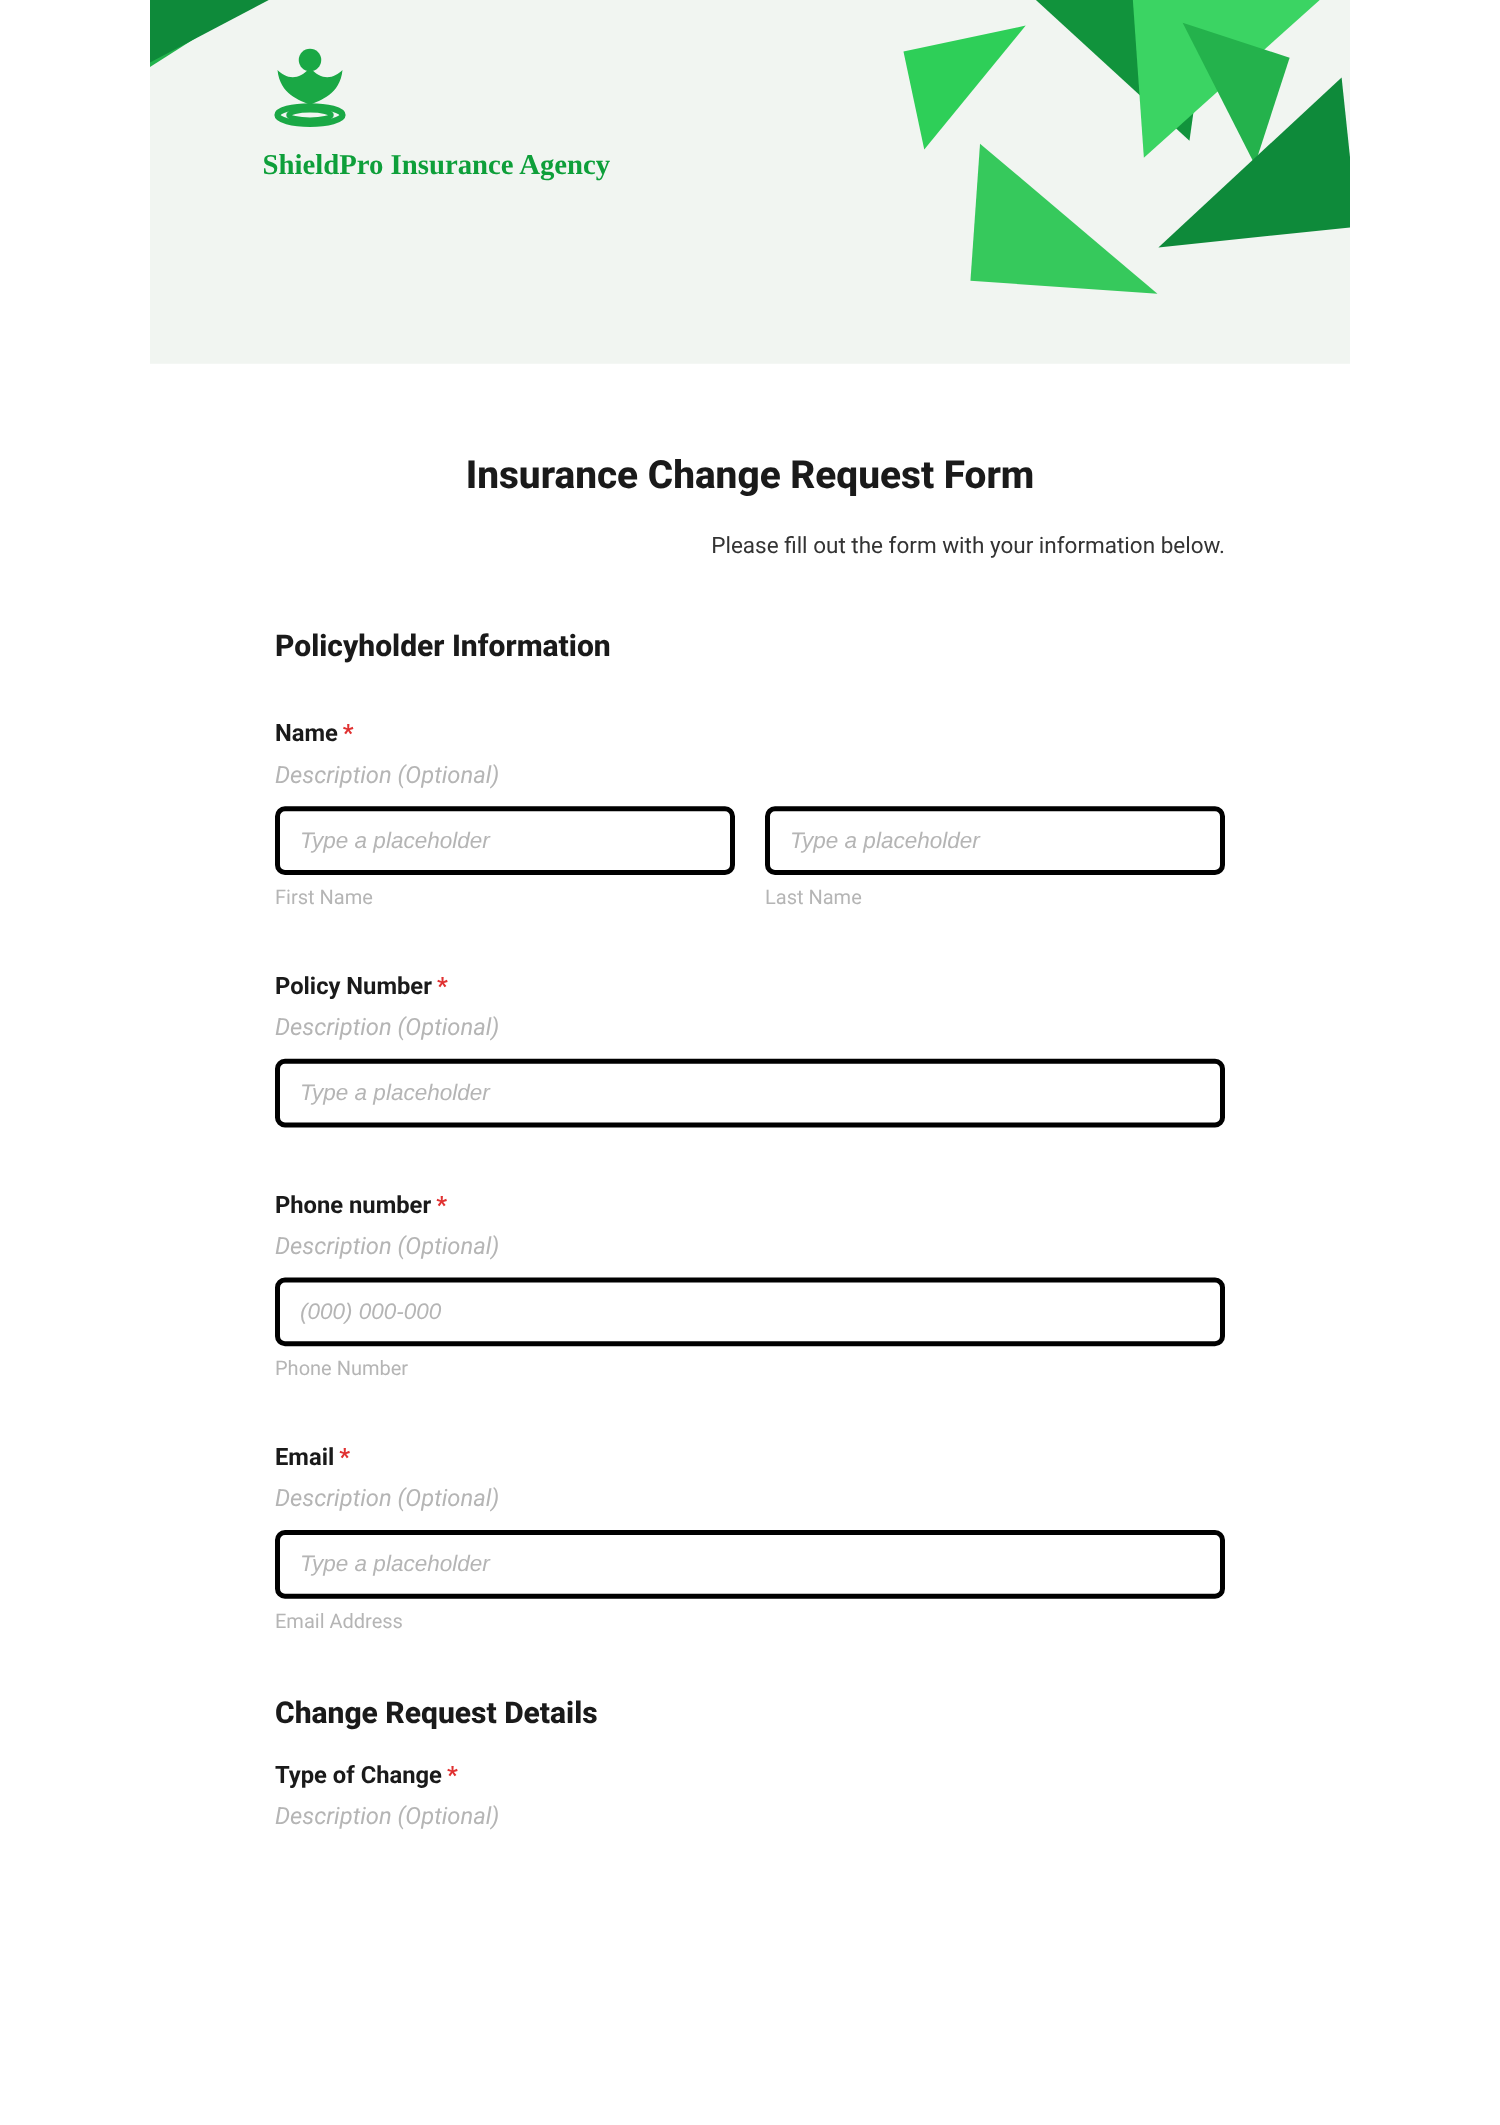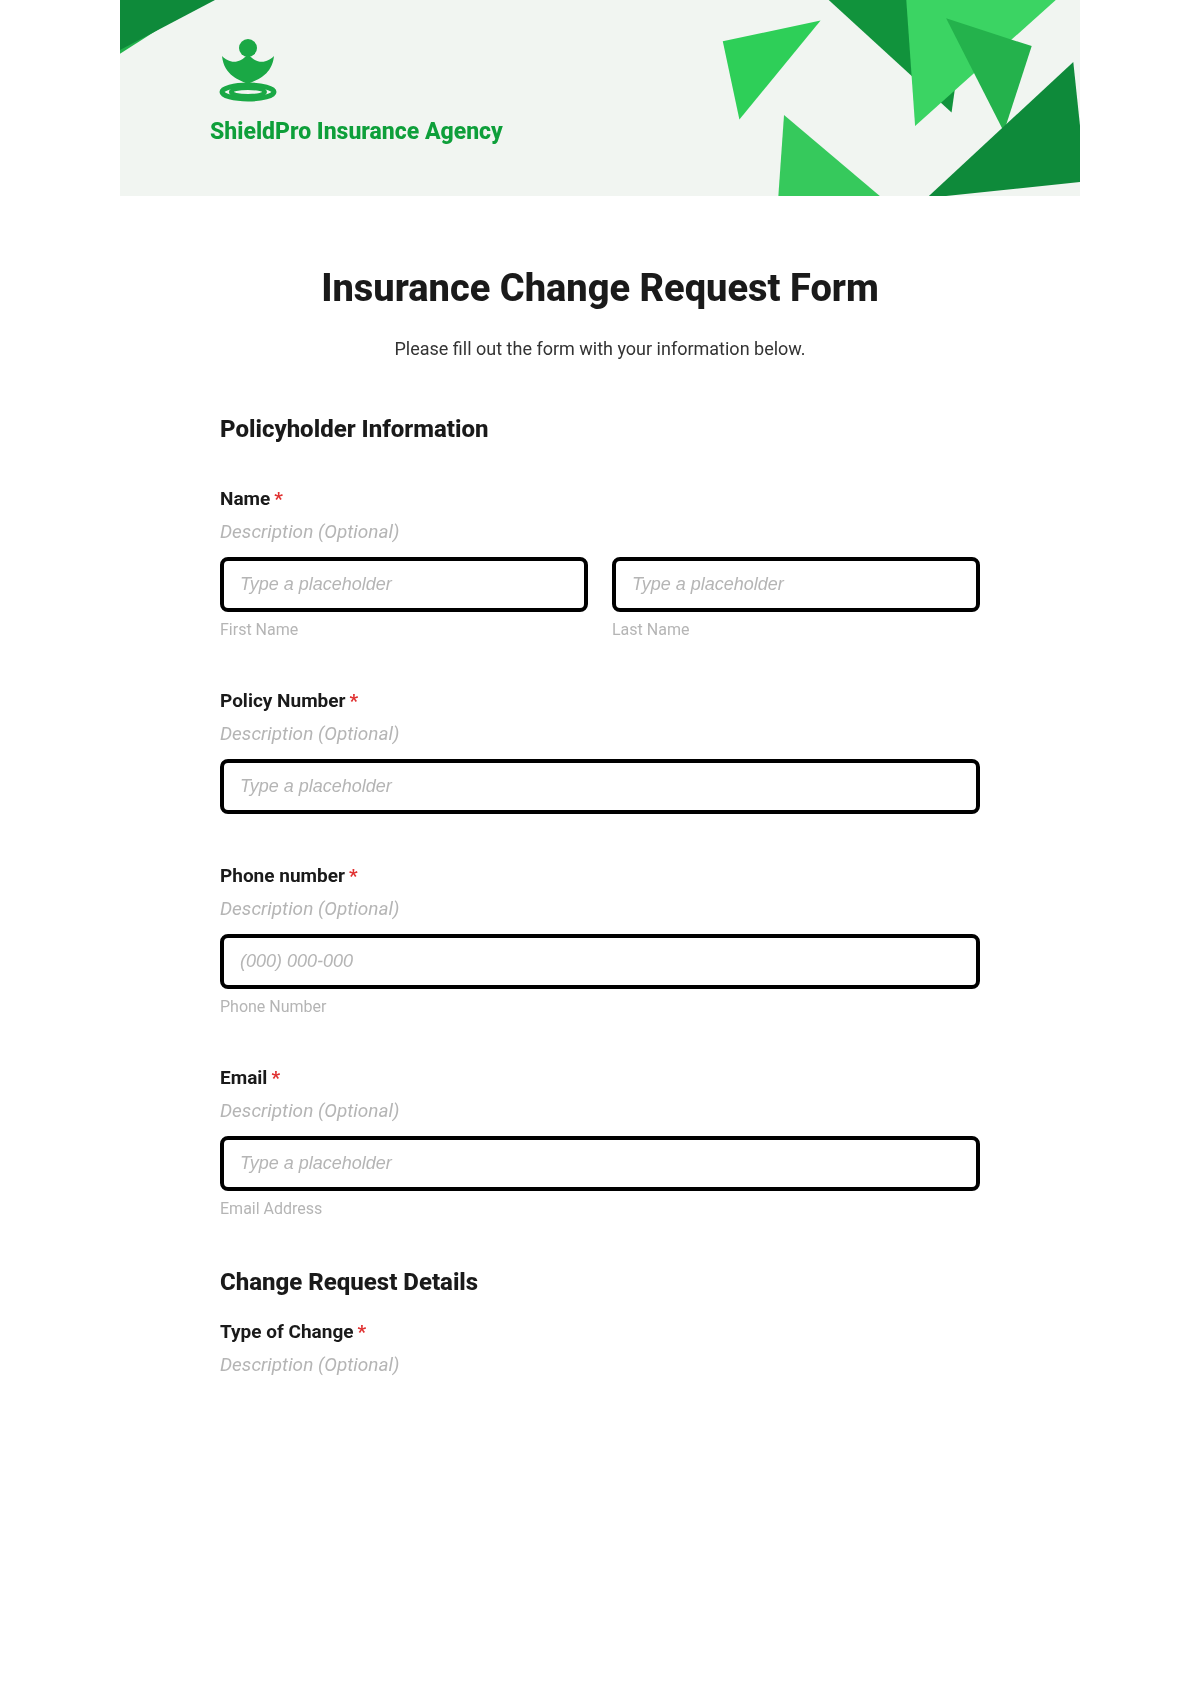--- a/index.html
+++ b/index.html
@@ -11,23 +11,24 @@
     overflow: hidden;
   }
   .page {
     width: 960px;
     margin: 0 auto;
     background: #fff;
     position: relative;
   }
   .header-band {
     background: #f1f5f1;
-    height: 196px;
+    height: 291px;
     position: relative;
     overflow: hidden;
+    font-family: Liberation Serif, serif;
   }
   .header-content {
     padding: 36px 0 0 90px;
     position: relative;
     z-index: 2;
   }
   .logo-icon {
     margin-bottom: 10px;
   }
   .agency-name {
@@ -57,27 +58,27 @@
   .tr-c { right: 0; top: 70px; width:0;height:0;border-bottom:120px solid #0e8a3a;border-left:160px solid transparent; transform: rotate(-6deg);}
   .tr-d { right: 150px; top: 120px; width:0;height:0;border-bottom:110px solid #36c95c;border-right:150px solid transparent; transform: rotate(4deg);}
   .tr-e { right: 60px; top: 30px; width:0;height:0;border-top:90px solid #24b24c;border-left:90px solid transparent; transform: rotate(18deg);}
   .tr-f { right: 250px; top: 30px; width:0;height:0;border-top:80px solid #2ecf58;border-right:100px solid transparent; transform: rotate(-12deg);}
 
   .form-area {
     padding: 70px 100px 0 100px;
   }
   .form-title {
     text-align: center;
-    font-size: 38px;
+    font-size: 31px;
     font-weight: 800;
     color: #1a1a1a;
     margin-bottom: 28px;
   }
   .form-sub {
-    text-align: center;
+    text-align: right;
     font-size: 18px;
     color: #333;
     margin-bottom: 56px;
   }
   .section-heading {
     font-size: 24px;
     font-weight: 800;
     color: #1a1a1a;
     margin-bottom: 44px;
   }

